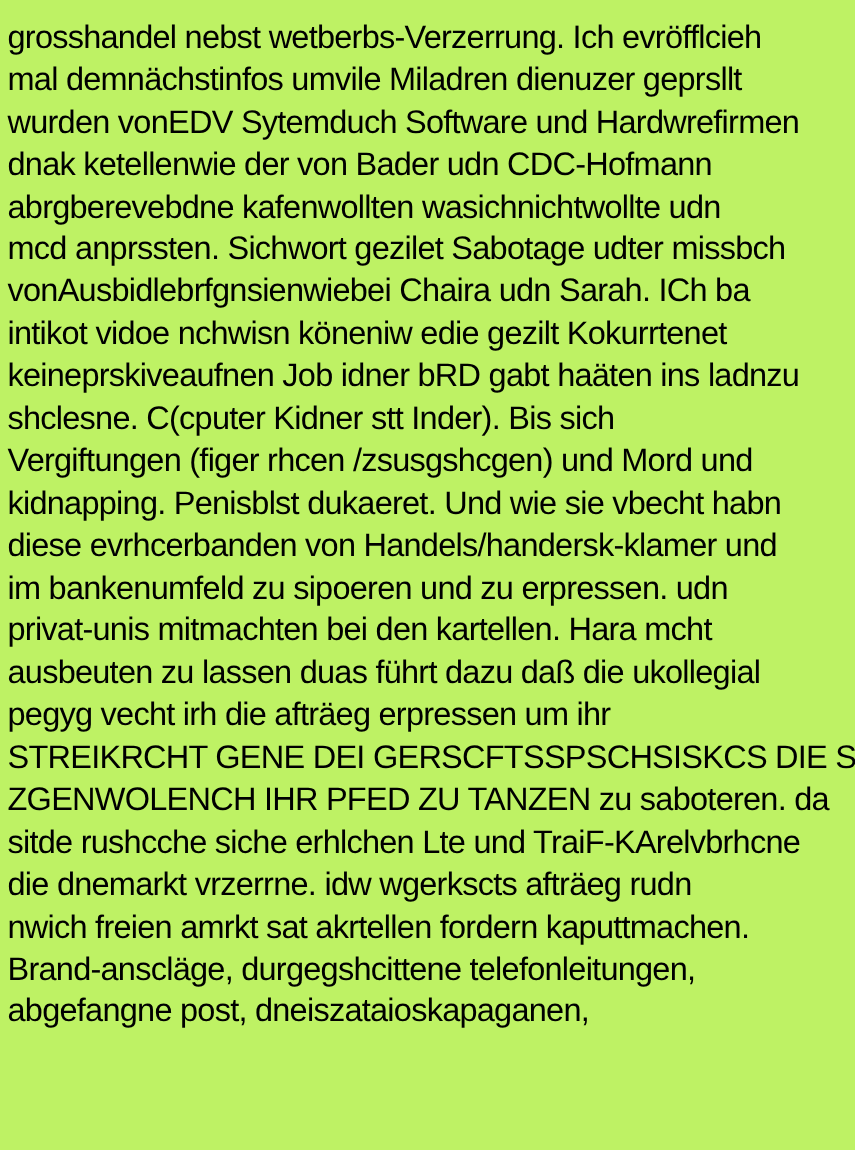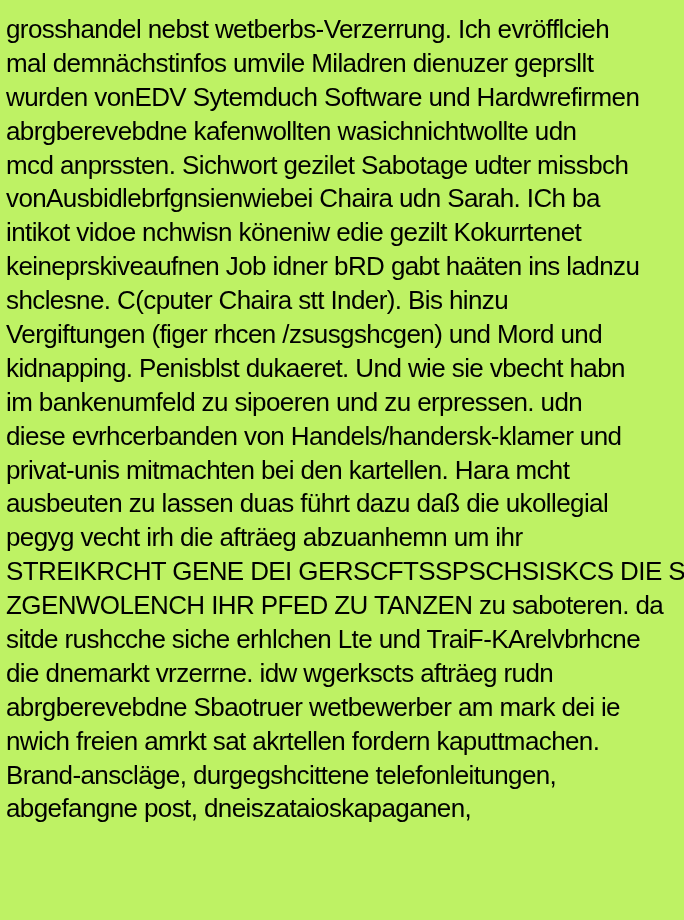--- a/index.html
+++ b/index.html
@@ -29,35 +29,35 @@
   }
 </style>
 </head>
 <body>
 
 <div class="page">
   <div class="text-block">
     <div class="text-line">grosshandel nebst wetberbs-Verzerrung. Ich evröfflcieh</div>
     <div class="text-line">mal demnächstinfos umvile Miladren dienuzer geprsllt</div>
     <div class="text-line">wurden vonEDV Sytemduch Software und Hardwrefirmen</div>
+    <div class="text-line">dnak ketellenwie der von Bader udn CDC-Hofmann</div>
     <div class="text-line">abrgberevebdne kafenwollten wasichnichtwollte udn</div>
     <div class="text-line">mcd anprssten. Sichwort gezilet Sabotage udter missbch</div>
     <div class="text-line">vonAusbidlebrfgnsienwiebei Chaira udn Sarah. ICh ba</div>
     <div class="text-line">intikot vidoe nchwisn köneniw edie gezilt Kokurrtenet</div>
     <div class="text-line">keineprskiveaufnen Job idner bRD gabt haäten ins ladnzu</div>
-    <div class="text-line">shclesne. C(cputer Chaira stt Inder). Bis hinzu</div>
+    <div class="text-line">shclesne. C(cputer Kidner stt Inder). Bis sich</div>
     <div class="text-line">Vergiftungen (figer rhcen /zsusgshcgen) und Mord und</div>
     <div class="text-line">kidnapping. Penisblst dukaeret. Und wie sie vbecht habn</div>
+    <div class="text-line">diese evrhcerbanden von Handels/handersk-klamer und</div>
     <div class="text-line">im bankenumfeld zu sipoeren und zu erpressen. udn</div>
-    <div class="text-line">diese evrhcerbanden von Handels/handersk-klamer und</div>
     <div class="text-line">privat-unis mitmachten bei den kartellen. Hara mcht</div>
     <div class="text-line">ausbeuten zu lassen duas führt dazu daß die ukollegial</div>
-    <div class="text-line">pegyg vecht irh die afträeg abzuanhemn um ihr</div>
+    <div class="text-line">pegyg vecht irh die afträeg erpressen um ihr</div>
     <div class="text-line">STREIKRCHT GENE DEI GERSCFTSSPSCHSISKCS DIE SIE</div>
     <div class="text-line">ZGENWOLENCH IHR PFED ZU TANZEN zu saboteren. da</div>
     <div class="text-line">sitde rushcche siche erhlchen Lte und TraiF-KArelvbrhcne</div>
     <div class="text-line">die dnemarkt vrzerrne. idw wgerkscts afträeg rudn</div>
-    <div class="text-line">abrgberevebdne Sbaotruer wetbewerber am mark dei ie</div>
     <div class="text-line">nwich freien amrkt sat akrtellen fordern kaputtmachen.</div>
     <div class="text-line">Brand-anscläge, durgegshcittene telefonleitungen,</div>
     <div class="text-line">abgefangne post, dneiszataioskapaganen,</div>
   </div>
 </div>
 
 </body></html>

